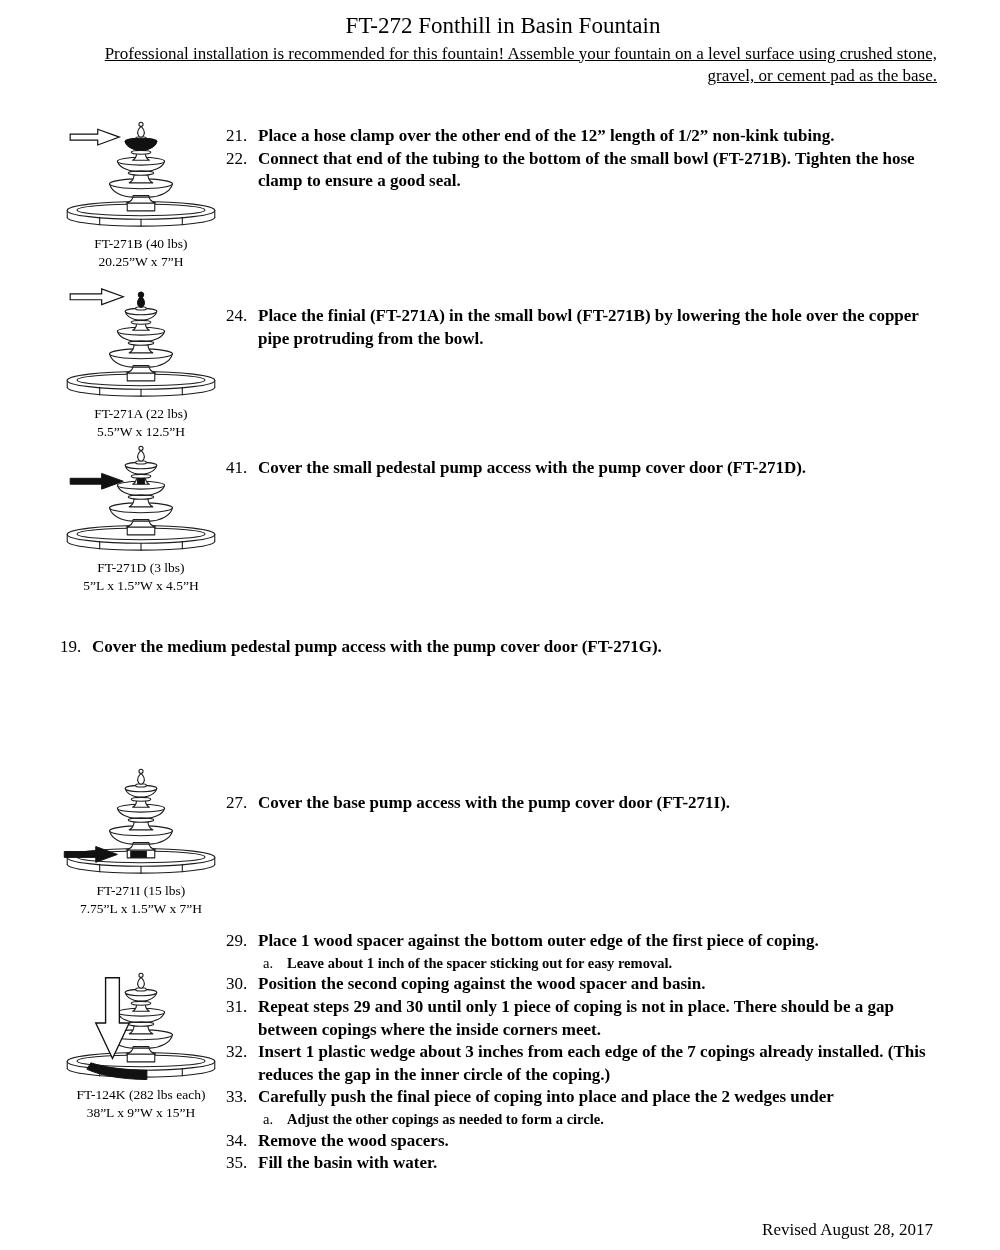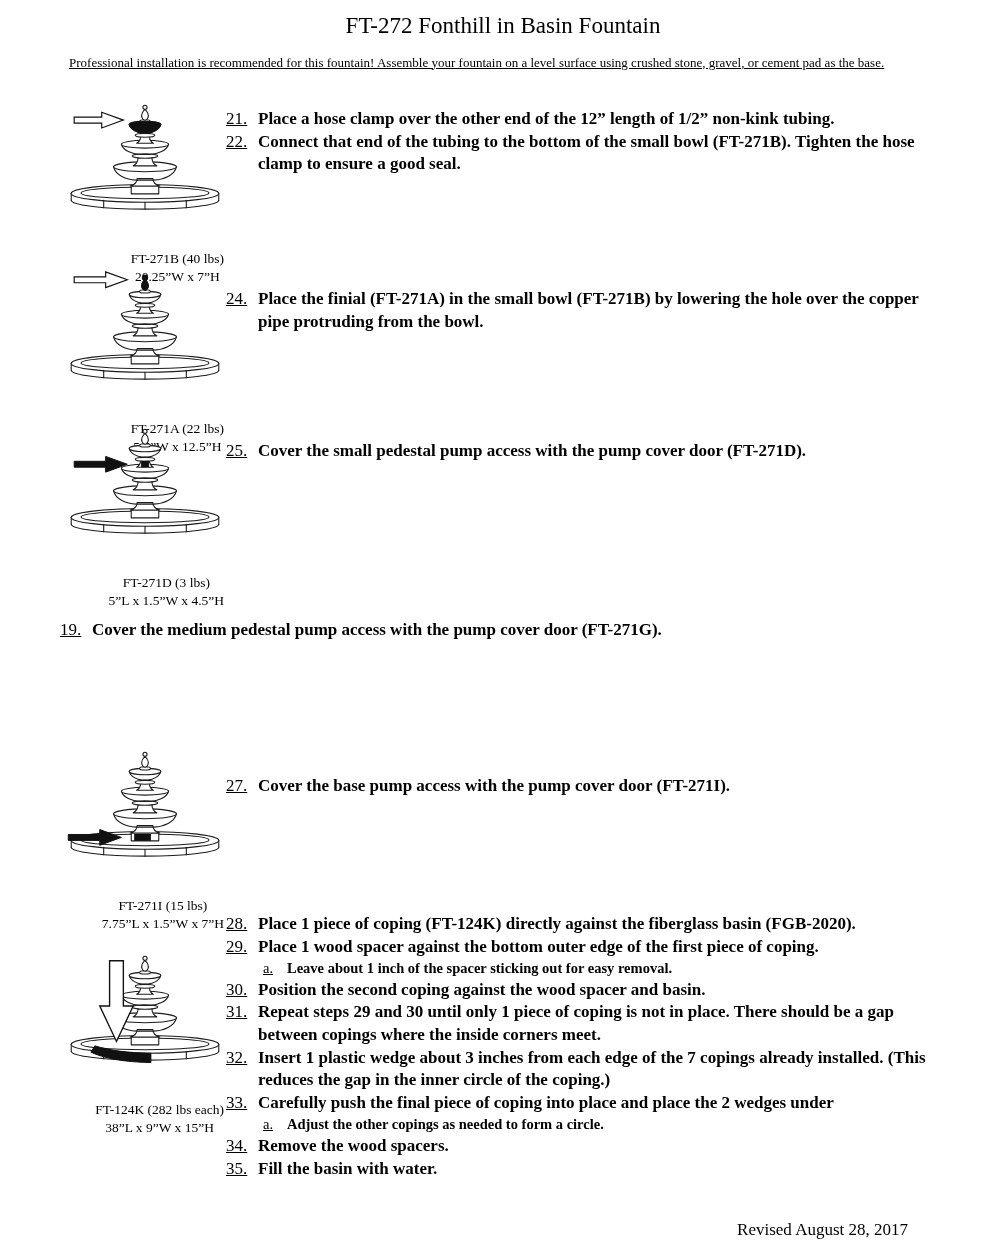--- a/index.html
+++ b/index.html
@@ -15,60 +15,60 @@
 
   .doc-title {
     text-align:center;
     font-size:23px;
     font-weight:400;
     line-height:1.2;
   }
   .doc-subtitle {
     display:block;
     width:868px;
-    margin:14px auto 0;
-    text-align:left;
-    font-size:13px;
+    margin:3px auto 0;
+    text-align:right;
+    font-size:17px;
     line-height:1.34;
     text-decoration:underline;
   }
 
   .row { display:flex; align-items:flex-start; }
   .row-1 { margin-top:25px; height:170px; }
   .row-2 { height:154px; }
   .row-3 { height:163px; }
   .row-4 { height:160px; }
   .row-5 { height:170px; }
   .row-6 { }
 
-  .col-fig { flex:0 0 166px; display:flex; flex-direction:column; align-items:flex-end;gap:32px; }
+  .col-fig { flex:0 0 166px; display:flex; flex-direction:column; align-items:center; }
   .col-text { flex:1; padding-left:2px; }
 
   .row-1 .col-text { padding-top:12px; }
   .row-2 .col-text { padding-top:22px; }
   .row-3 .col-text { padding-top:20px; }
   .row-4 .col-text { padding-top:36px; }
   .row-5 .col-text { padding-top:32px; }
   .row-6 .col-text { padding-top:0; }
   .row-6 .col-fig  { padding-top:34px; }
 
   .fig-svg { width:158px; height:120px; display:block; }
   .fig-caption { margin-top:2px; text-align:center; font-size:13.5px; line-height:1.32; white-space:nowrap; }
 
   .step { display:flex; font-size:17px; line-height:1.33; }
-  .step-num { flex:0 0 32px;text-decoration:underline; }
+  .step-num { flex:0 0 32px; }
   .step-text { flex:1;font-weight:bold; }
 
   .substep { margin-left:37px; font-size:14.5px; line-height:1.42; }
   .substep .step-num { flex:0 0 24px; }
 
   .doc-footer {
     position:absolute;
     top:1220px;
-    right:72px;
+    right:47px;
     font-size:17px;
     white-space:nowrap;
   }
 </style>
 </head>
 <body>
 
 <svg width="0" height="0" style="position:absolute" aria-hidden="true">
   <defs>
     <g id="fountain" stroke="#1c1c1c" stroke-width="1.1" fill="#ffffff" stroke-linejoin="round" stroke-linecap="round">
@@ -177,21 +177,21 @@
           <path d="M8,42 L40,42 L40,37 L62,45 L40,53 L40,48 L8,48 Z" fill="#111" stroke="#111" stroke-width="1"></path>
         </g>
       </svg>
       <div class="fig-caption">
         <div>FT-271D (3 lbs)</div>
         <div>5”L x 1.5”W x 4.5”H</div>
       </div>
     </div>
     <div class="col-text">
       <div class="step">
-        <span class="step-num">25.</span>
+        <span class="step-num">41.</span>
         <span class="step-text">Cover the small pedestal pump access with the pump cover door (FT-271D).</span>
       </div>
     </div>
   </div>
 
   <div class="row row-4">
     <div class="col-text">
       <div class="step">
         <span class="step-num">19.</span>
         <span class="step-text">Cover the medium pedestal pump access with the pump cover door (FT-271G).</span>
@@ -233,24 +233,20 @@
         <g>
           <path d="M44,14 L58,14 L58,60 L68,60 L51,96 L34,60 L44,60 Z" fill="#fff" stroke="#111" stroke-width="1.4"></path>
         </g>
       </svg>
       <div class="fig-caption">
         <div>FT-124K (282 lbs each)</div>
         <div>38”L x 9”W x 15”H</div>
       </div>
     </div>
     <div class="col-text">
-      <div class="step">
-        <span class="step-num">28.</span>
-        <span class="step-text">Place 1 piece of coping (FT-124K) directly against the fiberglass basin (FGB-2020).</span>
-      </div>
       <div class="step">
         <span class="step-num">29.</span>
         <span class="step-text">Place 1 wood spacer against the bottom outer edge of the first piece of coping.</span>
       </div>
       <div class="step substep">
         <span class="step-num">a.</span>
         <span class="step-text">Leave about 1 inch of the spacer sticking out for easy removal.</span>
       </div>
       <div class="step">
         <span class="step-num">30.</span>

